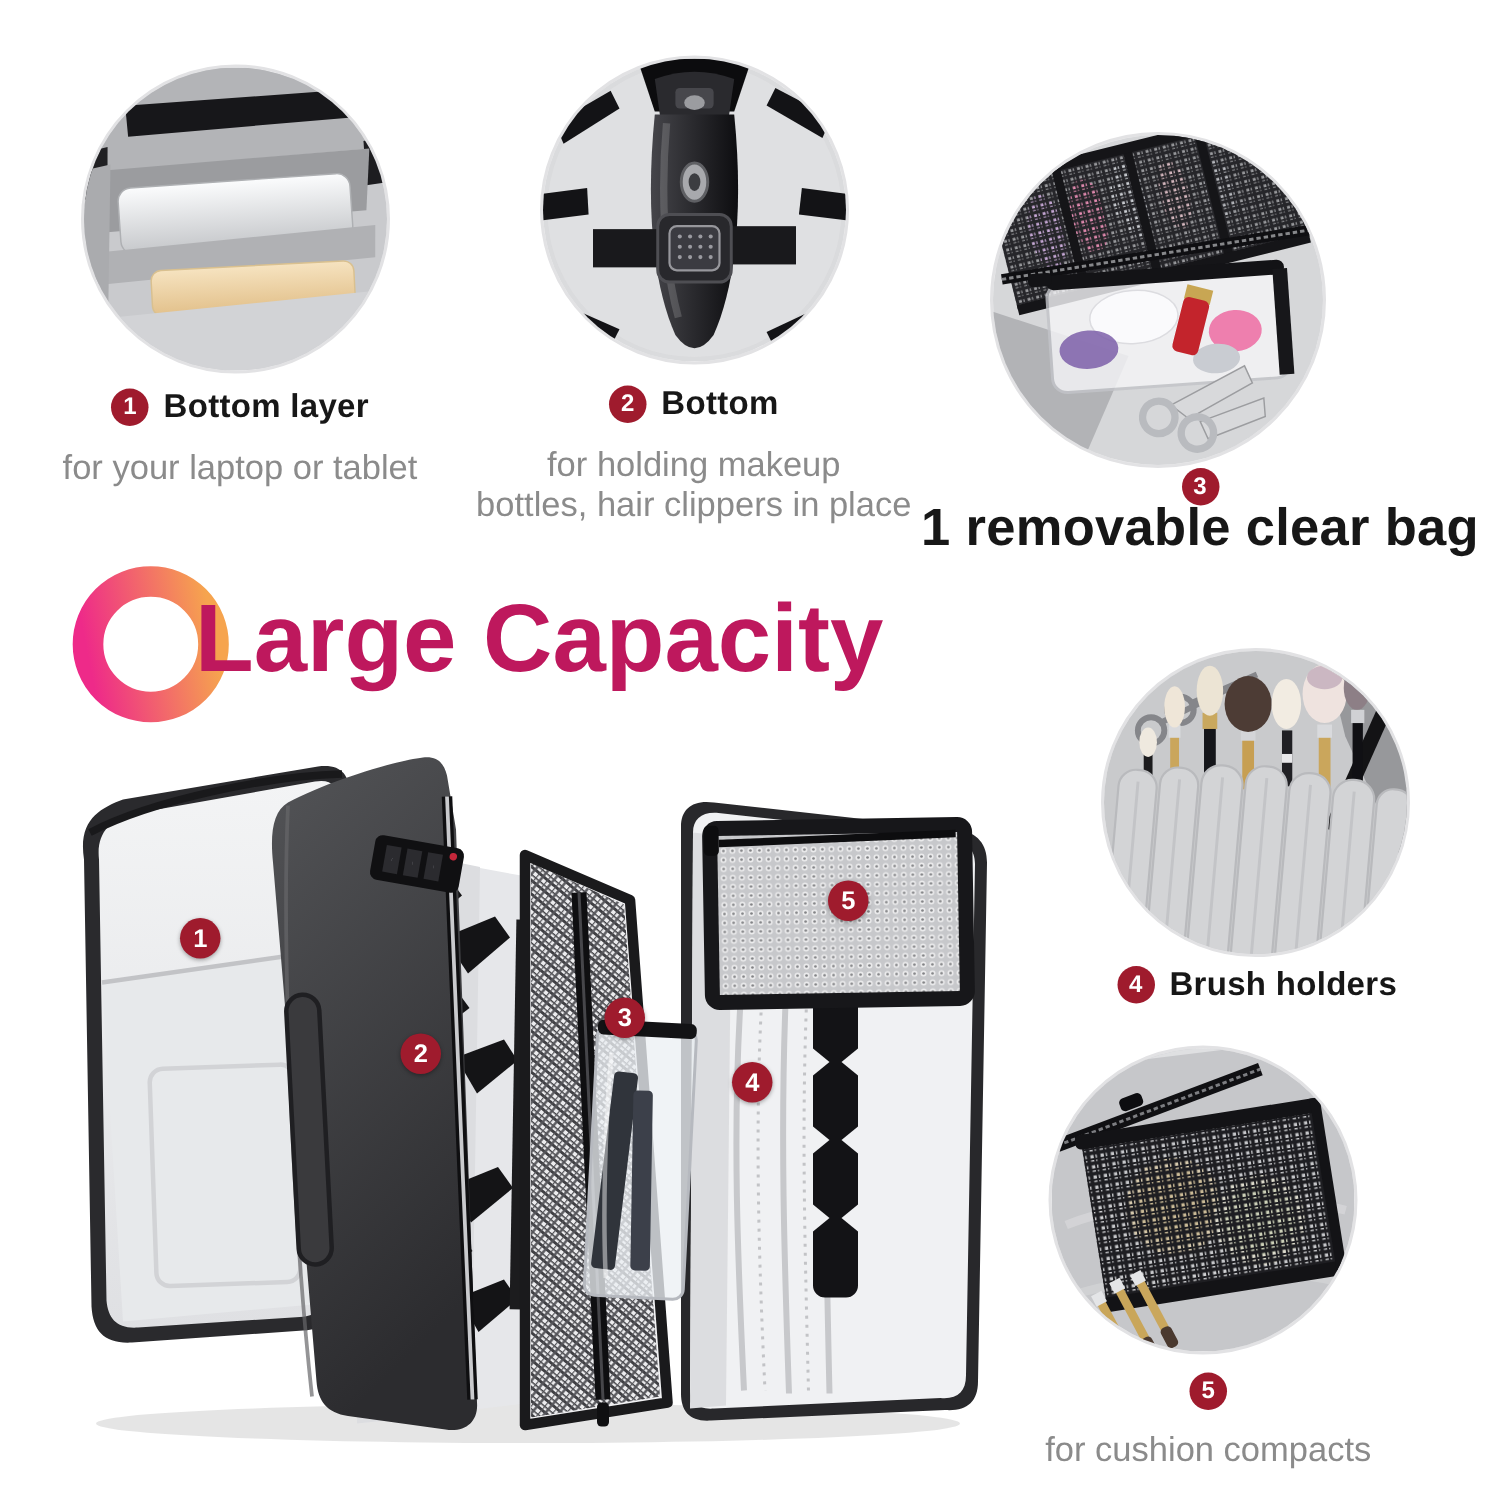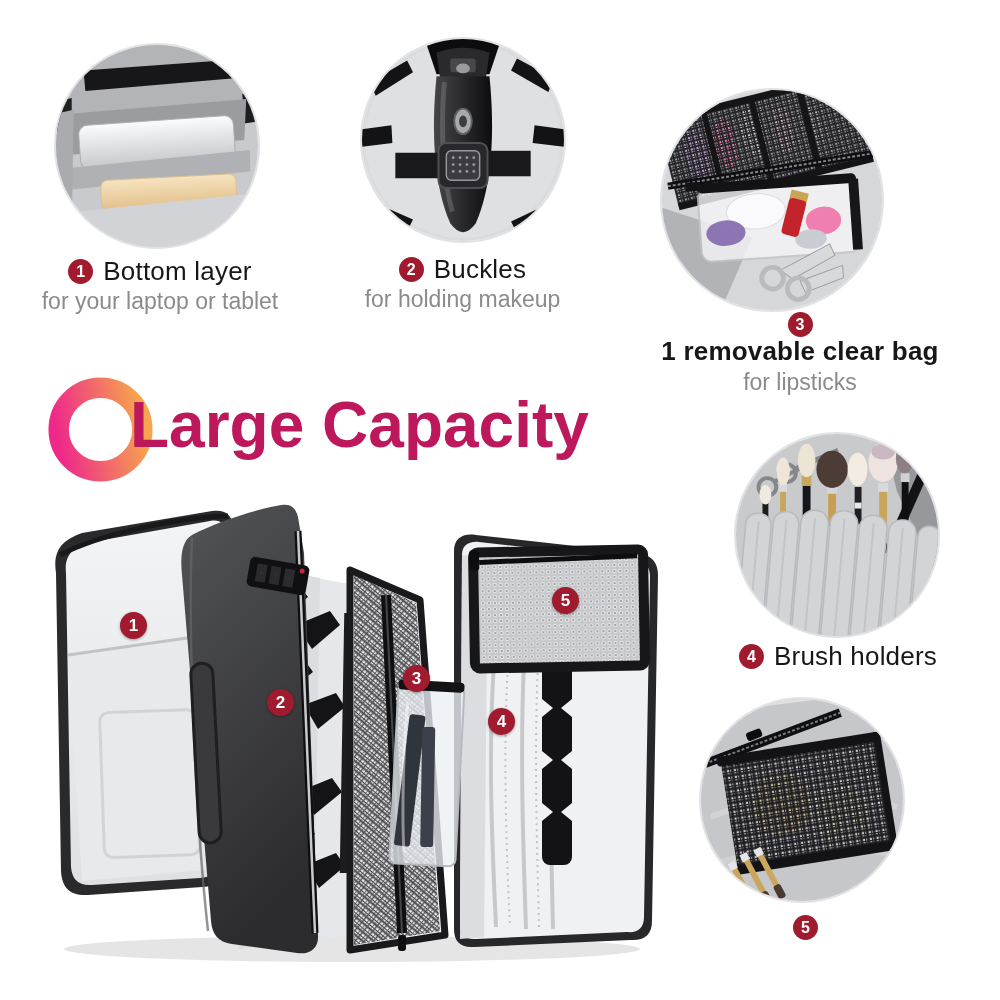--- a/index.html
+++ b/index.html
@@ -5,23 +5,23 @@
   html,body{margin:0;padding:0;background:#fff;}
   #stage{position:relative;width:1000px;height:1000px;background:#fff;overflow:hidden;
          font-family:"Liberation Sans",sans-serif;}
   .pcircle{position:absolute;border-radius:50%;overflow:hidden;border:2px solid #e2e2e4;
            background:#f4f4f5;box-sizing:border-box;}
   .pcircle svg{display:block;width:100%;height:100%;}
   .feature{position:absolute;text-align:center;}
   .fhead{display:flex;justify-content:center;align-items:center;gap:10px;}
   .fbadge{width:25px;height:25px;border-radius:50%;background:#9f1b2d;color:#fff;
           font-weight:bold;font-size:16px;line-height:25px;text-align:center;flex:0 0 auto;}
-  .fheading{font-size:26px;font-weight:normal;color:#171717;letter-spacing:.2px;line-height:28px;}
-  .fheading2{font-size:26px;font-weight:bold;color:#171717;letter-spacing:.2px;line-height:29px;}
-  .fsub{font-size:23px;color:#8b8b8b;line-height:27px;margin-top:3px;}
+  .fheading{font-size:22px;font-weight:bold;color:#171717;letter-spacing:.2px;line-height:28px;}
+  .fheading2{font-size:35px;font-weight:bold;color:#171717;letter-spacing:.2px;line-height:29px;}
+  .fsub{font-size:23px;color:#8b8b8b;line-height:27px;margin-top:13px;}
   .fsub2{font-size:23px;color:#8b8b8b;line-height:27px;}
   #ring{position:absolute;left:47px;top:376px;width:107px;height:110px;}
   #title{position:absolute;left:130px;top:394px;margin:0;font-size:64px;line-height:62px;
          font-weight:bold;color:#be185d;letter-spacing:0;white-space:nowrap;}
   #main-photo{position:absolute;left:42px;top:503px;width:630px;height:460px;}
   #main-photo svg{display:block;width:100%;height:100%;}
   .marker{position:absolute;width:27px;height:27px;border-radius:50%;background:#9f1b2d;
           color:#fff;font-weight:bold;font-size:17px;line-height:27px;text-align:center;
           box-shadow:0 1px 3px rgba(0,0,0,.35);}
 </style>
@@ -249,44 +249,45 @@
     <div class="fhead">
       <span class="fbadge">1</span>
       <span class="fheading">Bottom layer</span>
     </div>
     <div class="fsub">for your laptop or tablet</div>
   </div>
 
   <div class="feature" style="left:300px;top:255px;width:325px">
     <div class="fhead">
       <span class="fbadge">2</span>
-      <span class="fheading">Buckles</span>
+      <span class="fheading">Bottom</span>
     </div>
     <div class="fsub">for holding makeup</div>
+    <div class="fsub2">bottles, hair clippers in place</div>
   </div>
 
   <div class="feature" style="left:610px;top:312px;width:380px">
     <div class="fhead">
       <span class="fbadge">3</span>
     </div>
     <div class="fheading2">1 removable clear bag</div>
-    <div class="fsub">for lipsticks</div>
   </div>
 
   <div class="feature" style="left:688px;top:642px;width:300px">
     <div class="fhead">
       <span class="fbadge">4</span>
       <span class="fheading">Brush holders</span>
     </div>
   </div>
 
   <div class="feature" style="left:638px;top:915px;width:335px">
     <div class="fhead">
       <span class="fbadge">5</span>
     </div>
+    <div class="fsub">for cushion compacts</div>
   </div>
 
   <div id="ring">
     <svg viewBox="0 0 110 110">
       <defs>
         <linearGradient id="ringGrad" x1="0" y1="0.6" x2="1" y2="0.4">
           <stop offset="0" stop-color="#ee2a89"></stop>
           <stop offset="1" stop-color="#f6a44e"></stop>
         </linearGradient>
       </defs>

